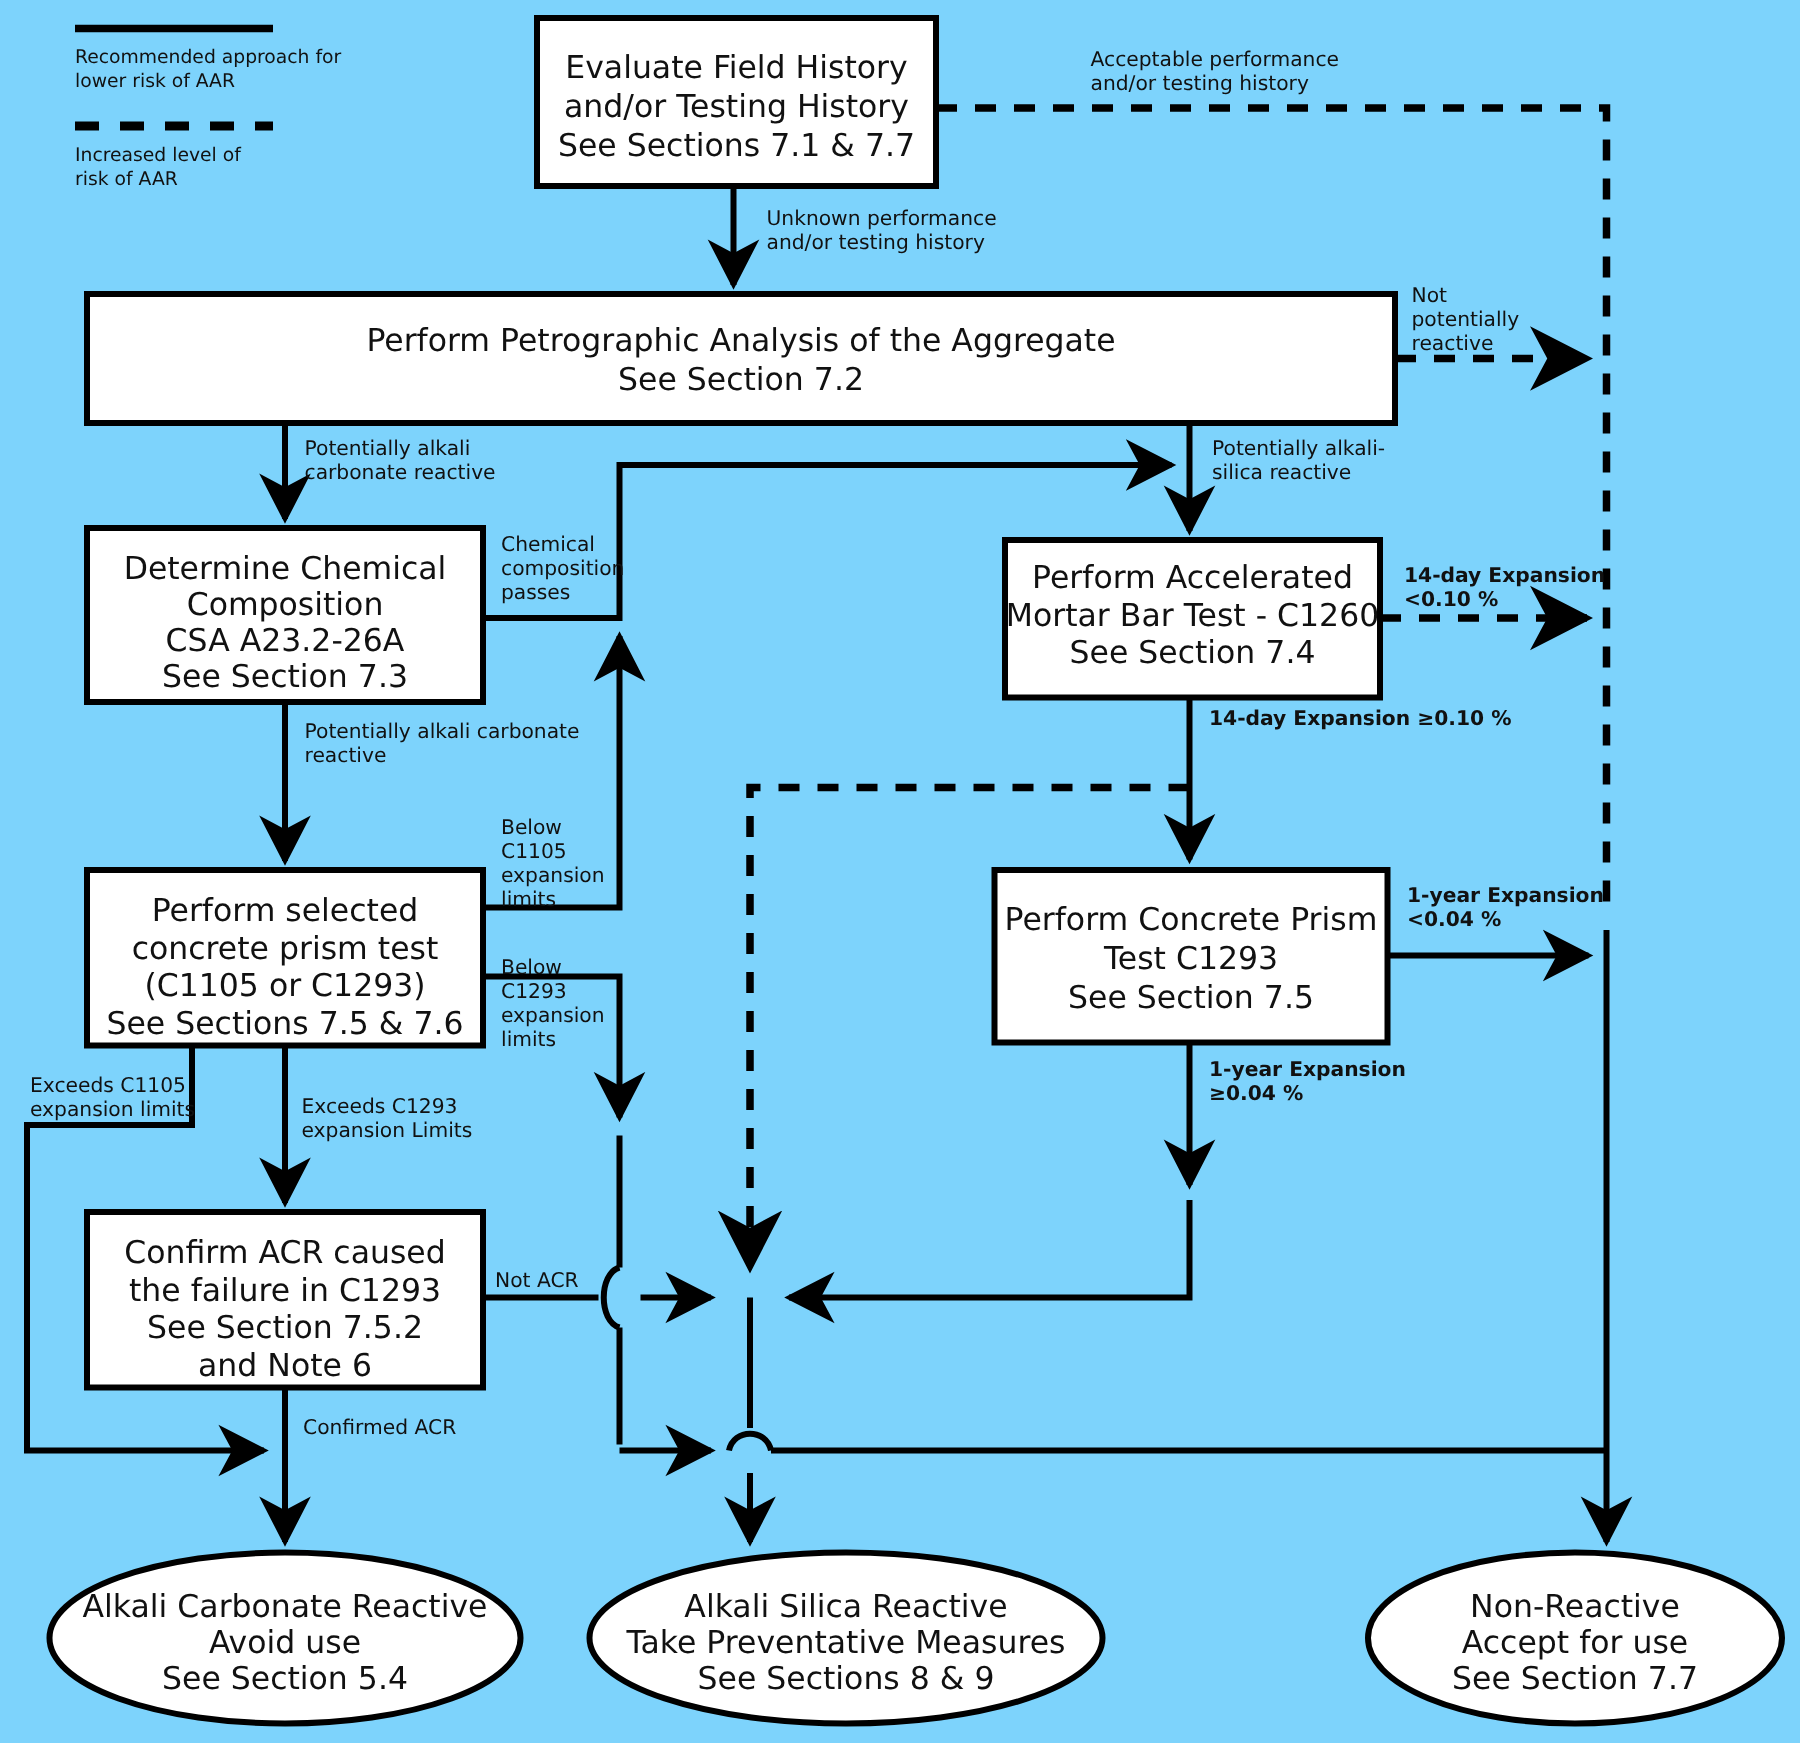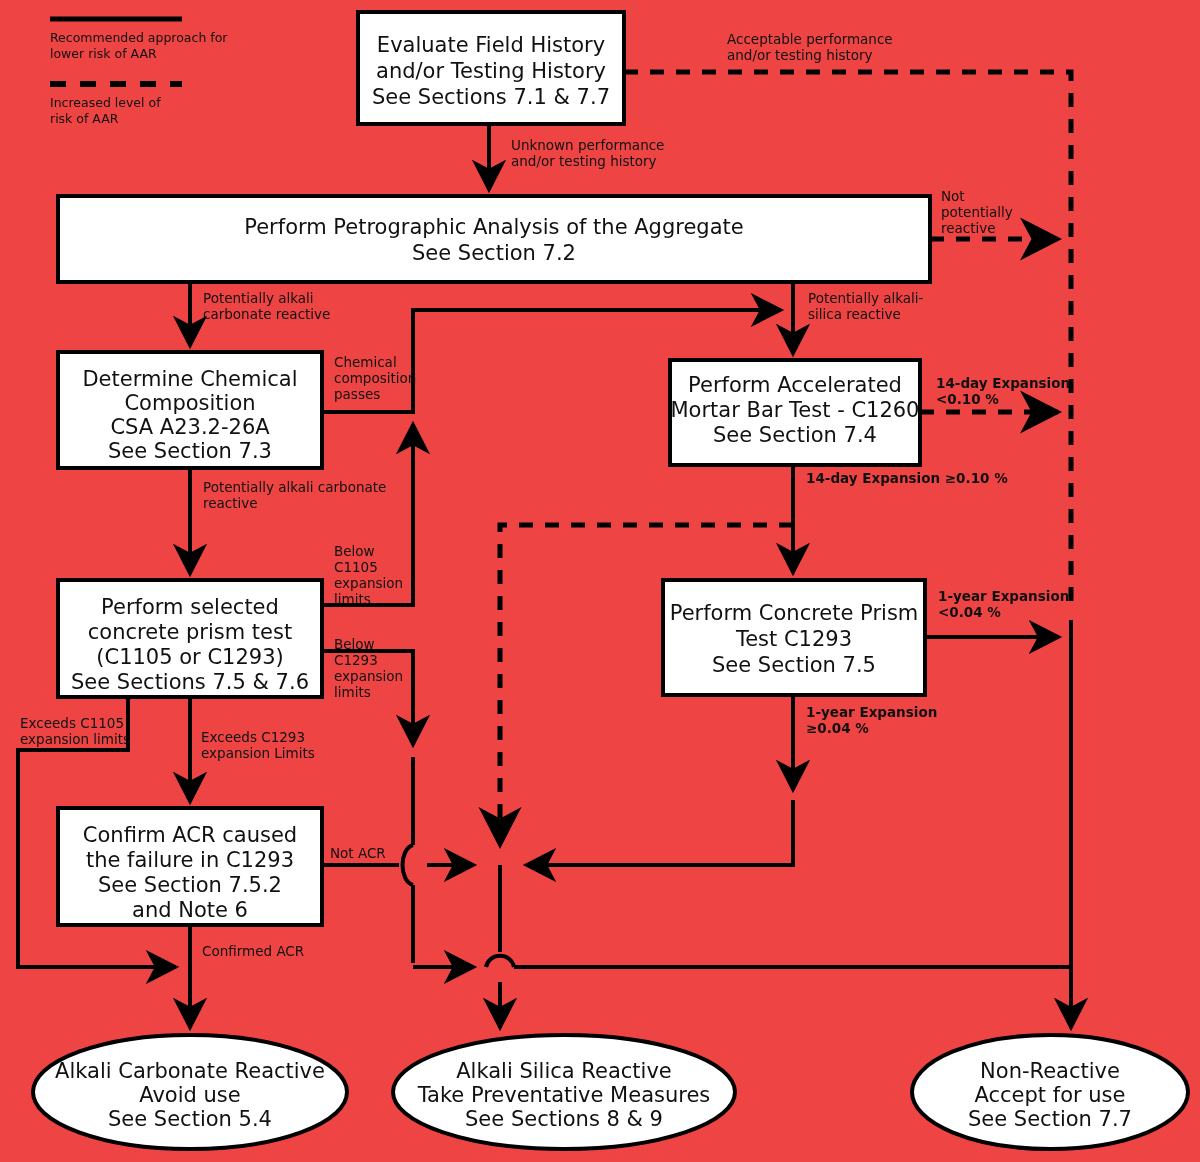--- a/index.html
+++ b/index.html
@@ -1,17 +1,17 @@
 <!DOCTYPE html>
 <html><head>
 <meta charset="utf-8">
 <style>
   html,body{margin:0;padding:0;background:#ffffff;}
   body{width:1200px;height:1162px;font-family:"DejaVu Sans",sans-serif;overflow:hidden;}
-  #stage{position:relative;width:1200px;height:1162px;background:#ef4444;}
+  #stage{position:relative;width:1200px;height:1162px;background:#7dd3fc;}
   svg#flow{position:absolute;left:0;top:0;width:1200px;height:1162px;}
   .nodebox{fill:#ffffff;stroke:#000000;stroke-width:4;}
   .nodeell{fill:#ffffff;stroke:#000000;stroke-width:4;}
   .solid{fill:none;stroke:#000000;stroke-width:4;stroke-linecap:butt;}
   .dashed{fill:none;stroke:#000000;stroke-width:5;stroke-dasharray:14 12;stroke-linecap:butt;}
   .legendsolid{fill:none;stroke:#000000;stroke-width:5;}
   .legenddash{fill:none;stroke:#000000;stroke-width:6;stroke-dasharray:16 14;}
   .nodetext{font-family:"DejaVu Sans",sans-serif;font-size:21px;fill:#111;text-anchor:middle;}
   .edgetext{font-family:"DejaVu Sans",sans-serif;font-size:13.5px;fill:#111;}
   .edgetextb{font-family:"DejaVu Sans",sans-serif;font-size:13.5px;font-weight:bold;fill:#111;}

